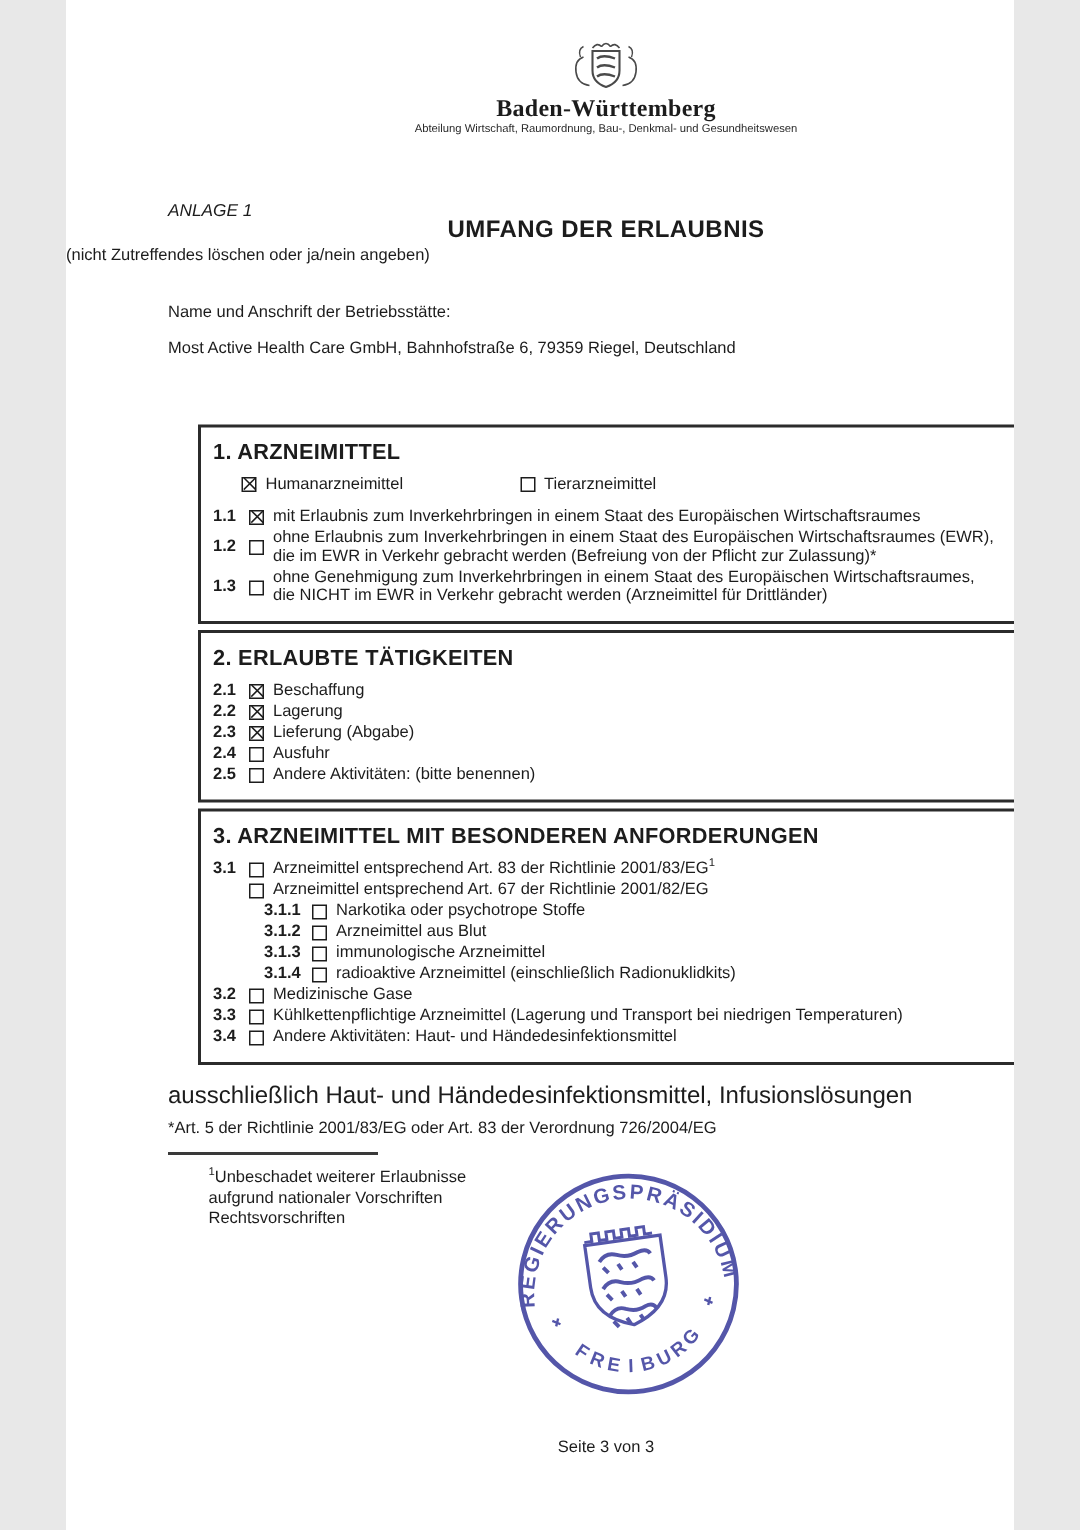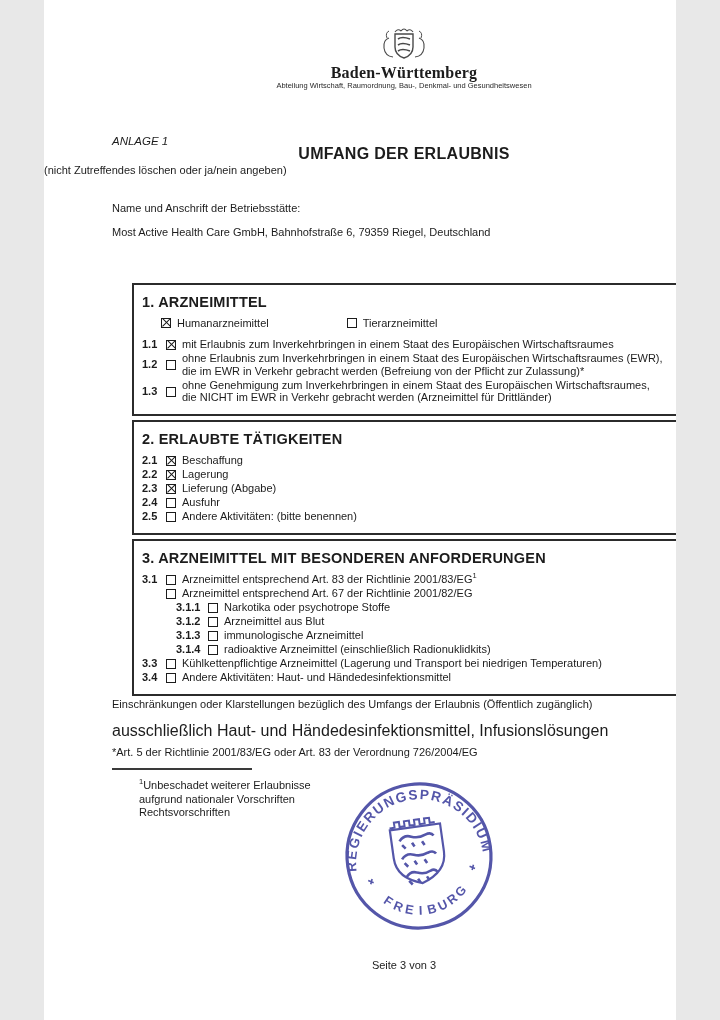--- a/index.html
+++ b/index.html
@@ -171,33 +171,37 @@
         <span class="num">3.1.3</span>
         <span class="cb"></span>
         <span class="txt">immunologische Arzneimittel</span>
       </div>
       <div class="row sub">
         <span class="num">3.1.4</span>
         <span class="cb"></span>
         <span class="txt">radioaktive Arzneimittel (einschließlich Radionuklidkits)</span>
       </div>
       <div class="row">
+        <span class="num">3.2</span>
+        <span class="cb"></span>
+        <span class="txt">Medizinische Gase</span>
+      </div>
+      <div class="row">
         <span class="num">3.3</span>
         <span class="cb"></span>
         <span class="txt">Kühlkettenpflichtige Arzneimittel (Lagerung und Transport bei niedrigen Temperaturen)</span>
       </div>
       <div class="row">
         <span class="num">3.4</span>
         <span class="cb"></span>
         <span class="txt">Andere Aktivitäten: Haut- und Händedesinfektionsmittel</span>
       </div>
     </div>
   </div>
 
-  <div class="note1">Einschränkungen oder Klarstellungen bezüglich des Umfangs der Erlaubnis (Öffentlich zugänglich)</div>
   <div class="note2">ausschließlich Haut- und Händedesinfektionsmittel, Infusionslösungen</div>
   <div class="note3">*Art. 5 der Richtlinie 2001/83/EG oder Art. 83 der Verordnung 726/2004/EG</div>
 
   <div class="fn-rule"></div>
   <div class="footnote">
     <sup>1</sup><span>Unbeschadet weiterer Erlaubnisse</span><br>
     <span>aufgrund nationaler Vorschriften</span><br>
     <span>Rechtsvorschriften</span>
   </div>
 

